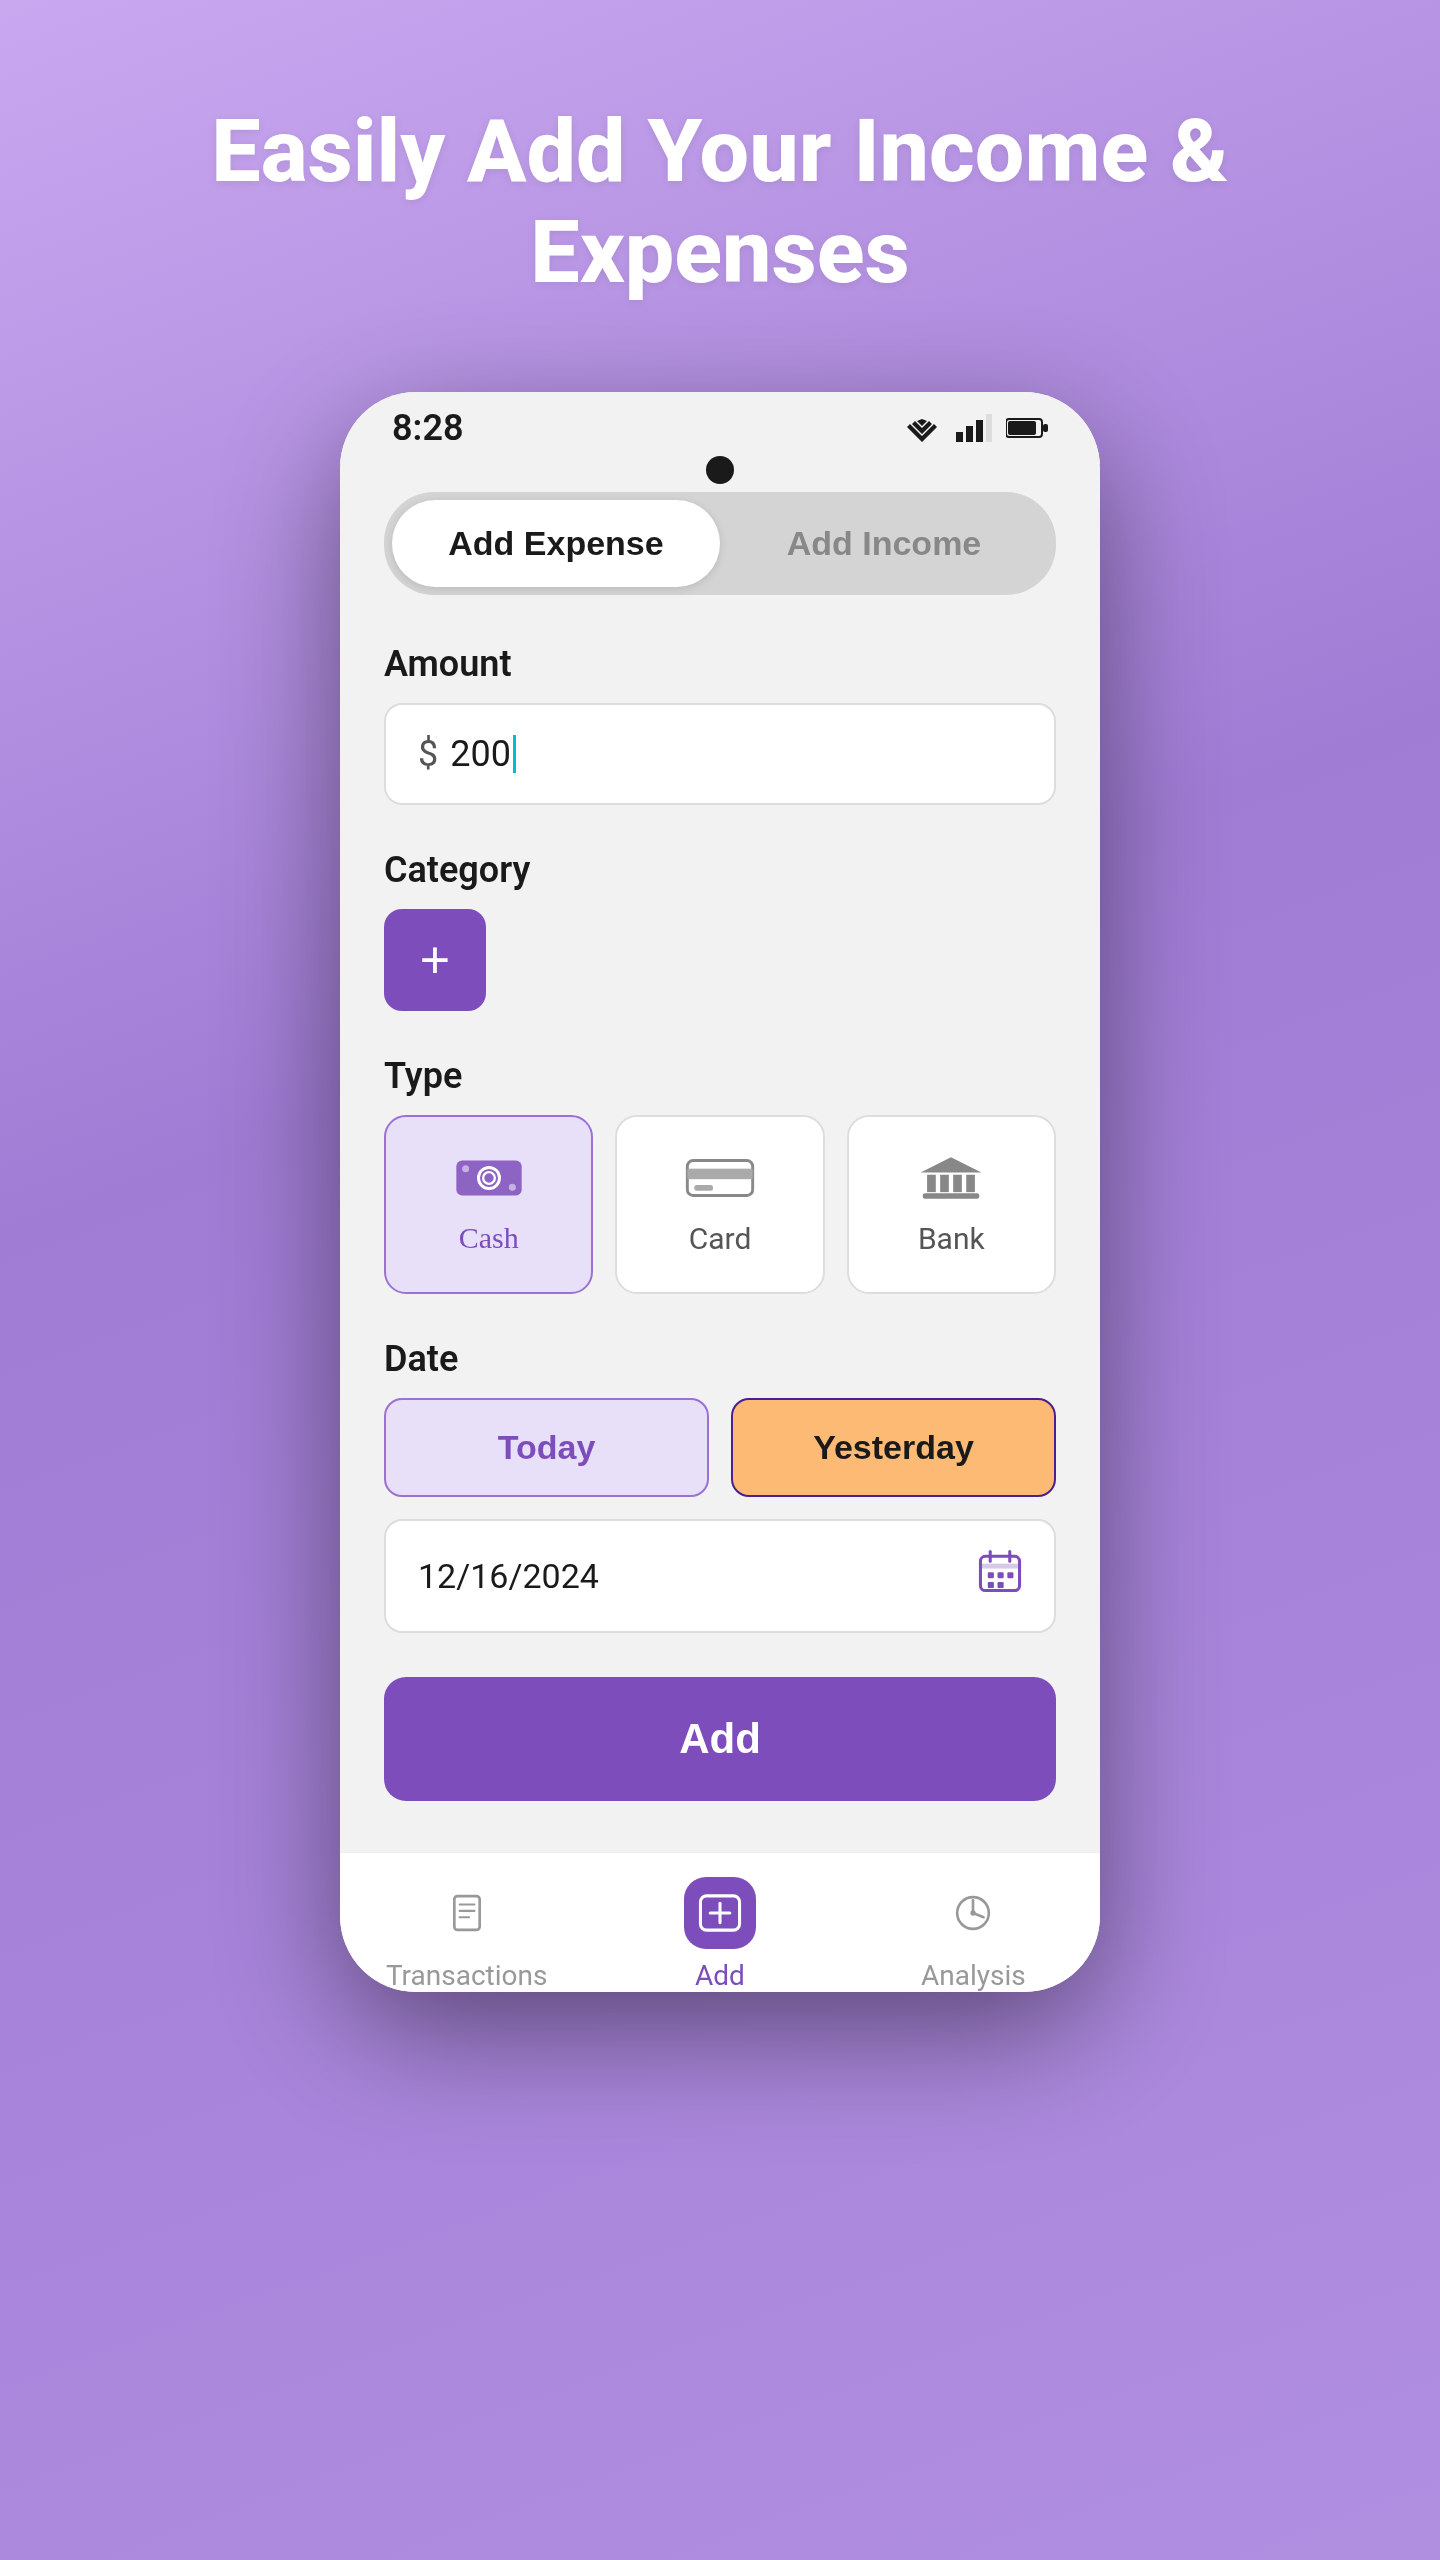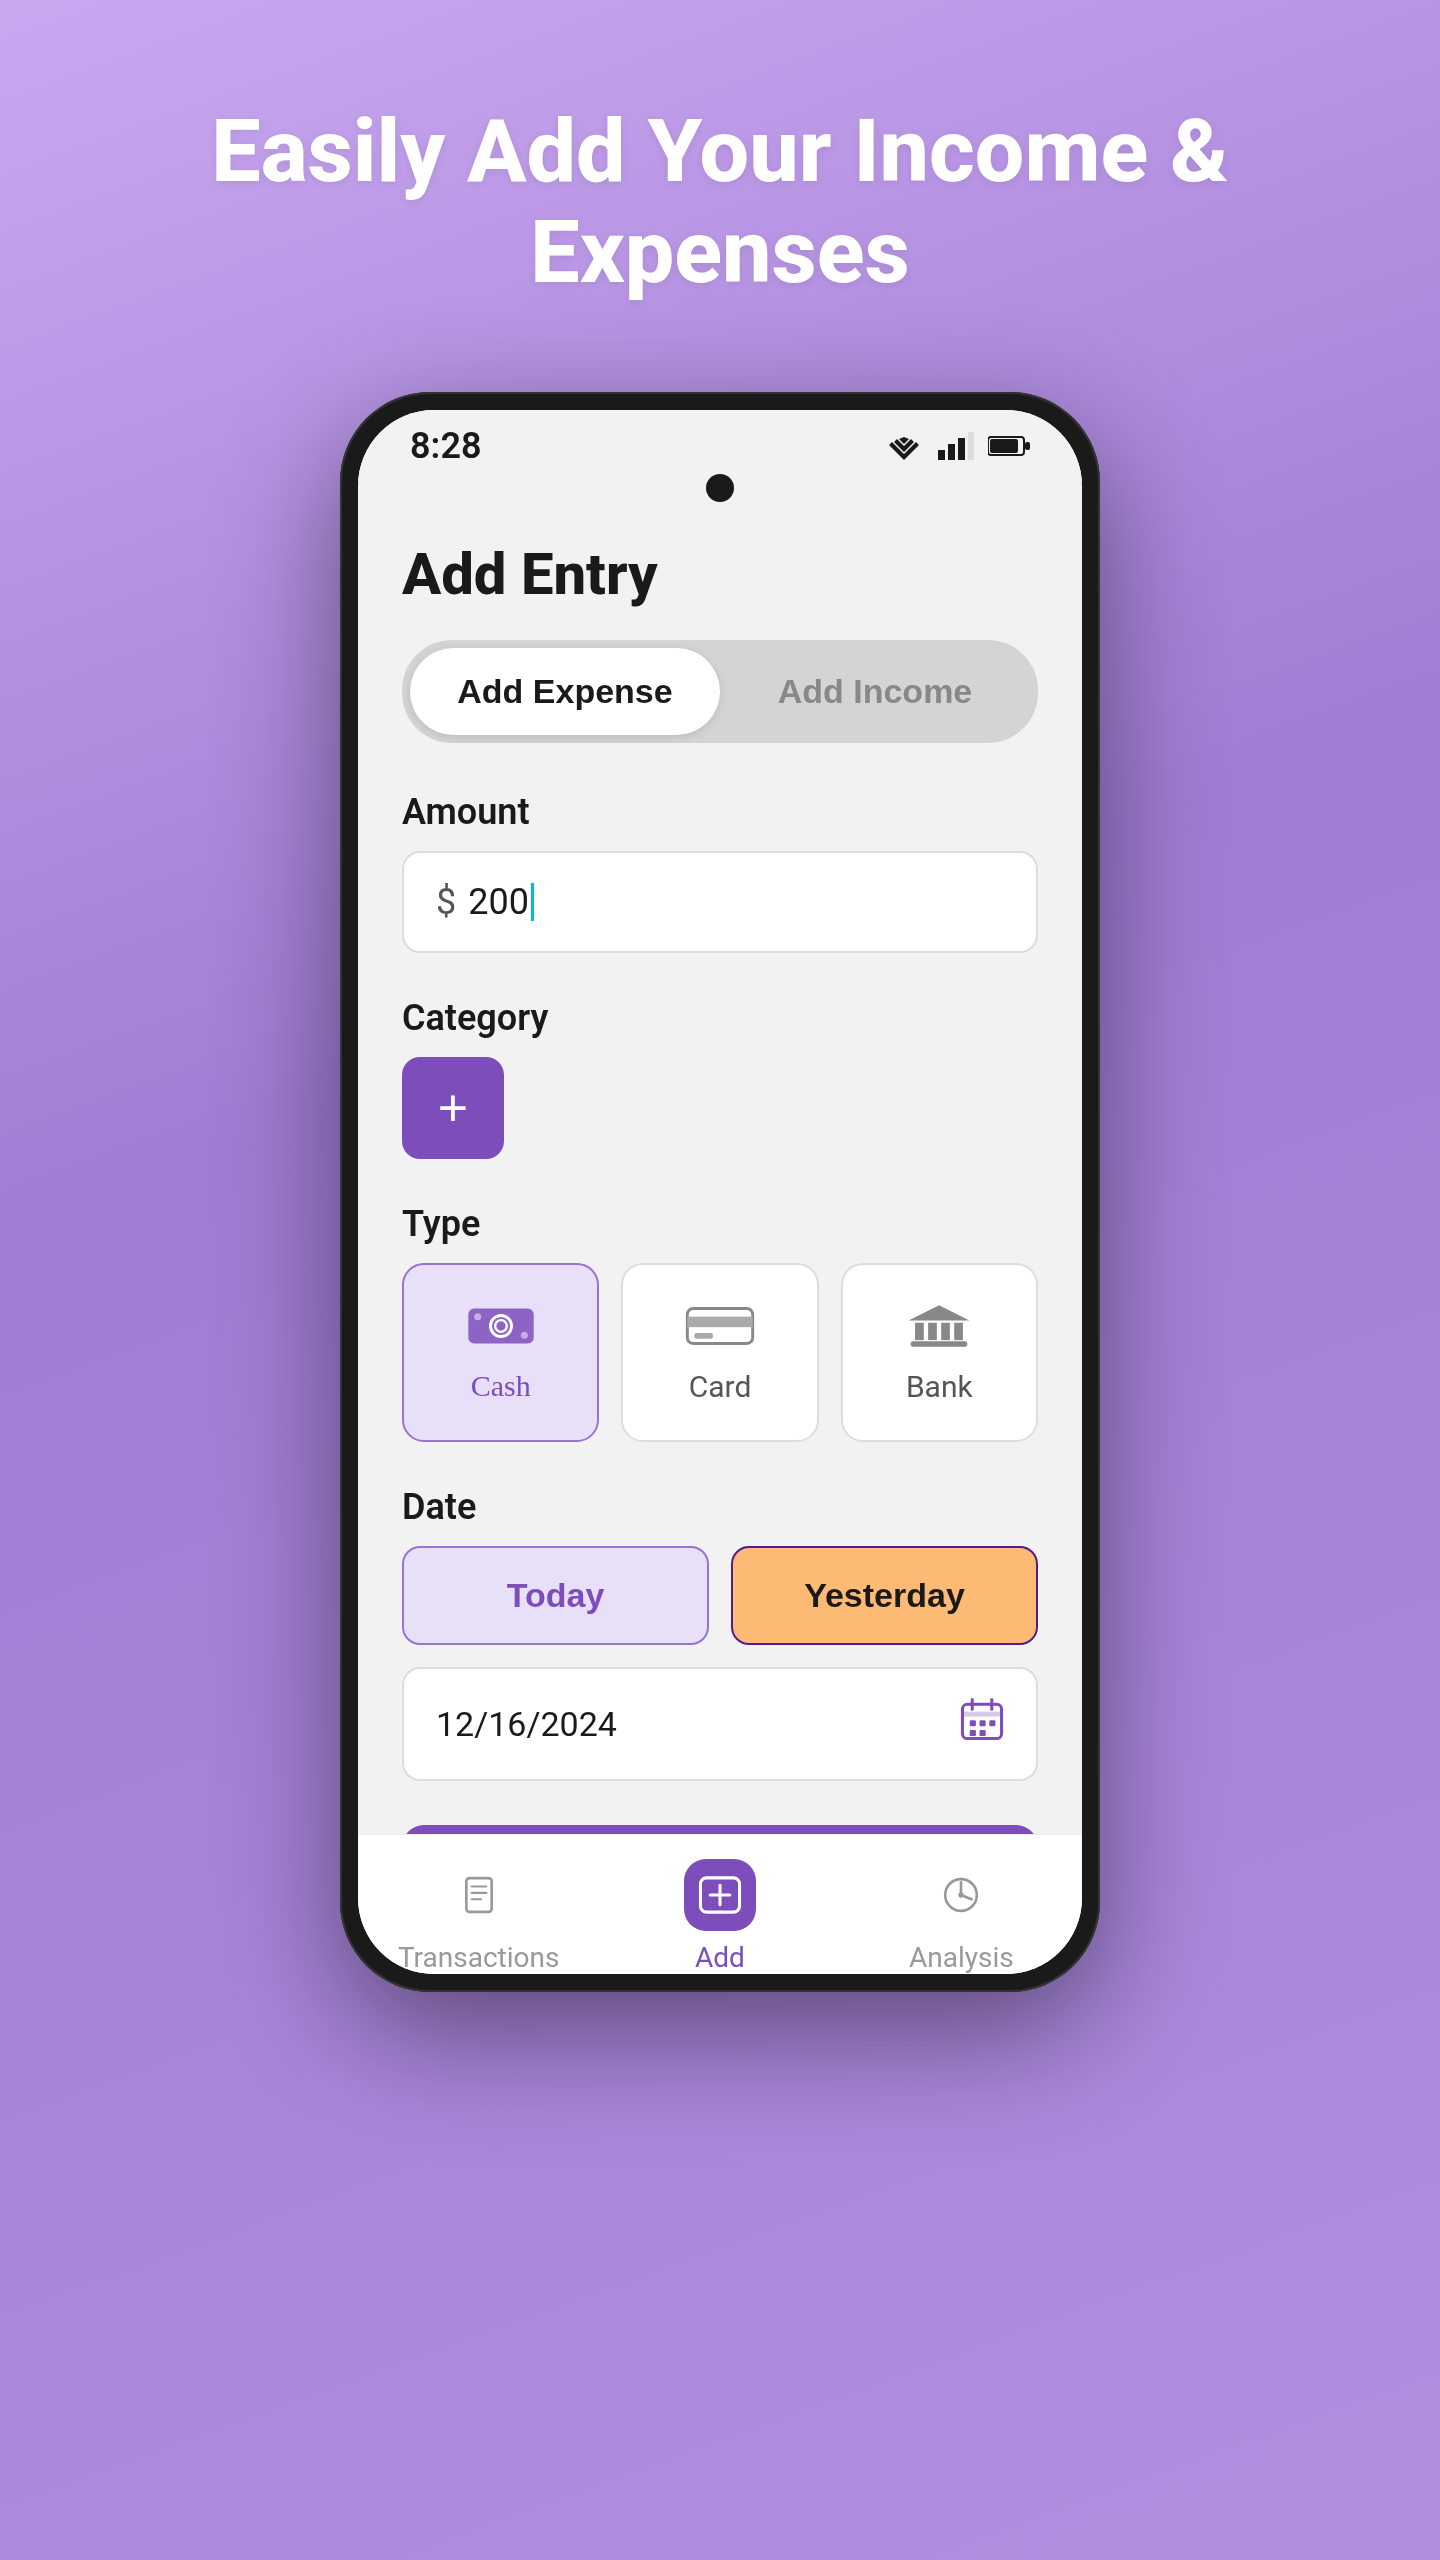--- a/index.html
+++ b/index.html
@@ -25,21 +25,20 @@
       padding: 0 80px;
       text-shadow: 0 2px 8px rgba(0,0,0,0.08);
     }
 
     .phone-wrapper {
       margin-top: 90px;
       width: 760px;
       height: 1600px;
       background: #1a1a1a;
       border-radius: 90px;
-      padding: 18px;
       box-shadow: 0 40px 120px rgba(0,0,0,0.45), inset 0 0 0 2px #333;
       position: relative;
     }
 
     .phone-screen {
       width: 100%;
       height: 100%;
       background: #f2f2f2;
       border-radius: 76px;
       overflow: hidden;
@@ -407,21 +406,20 @@
         </svg>
       </div>
     </div>
 
     <div class="notch-area">
       <div class="notch-camera"></div>
     </div>
 
     <div class="app-content">
 
-      <div class="page-title">Add Entry</div>
 
       <div class="tab-toggle">
         <button class="tab-btn active">Add Expense</button>
         <button class="tab-btn inactive">Add Income</button>
       </div>
 
       <div class="section-label">Amount</div>
       <div class="amount-input-wrap">
         <span class="amount-prefix">$</span>
         <span class="amount-value">200</span>

